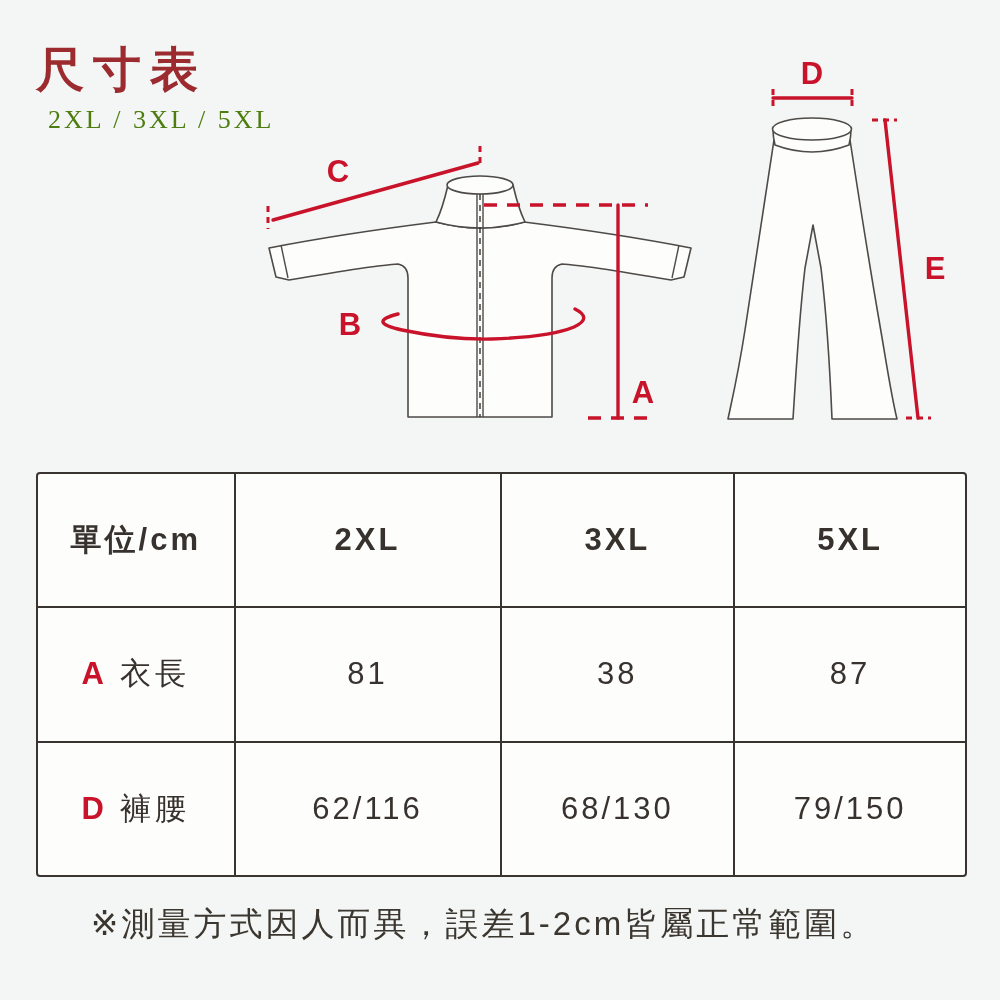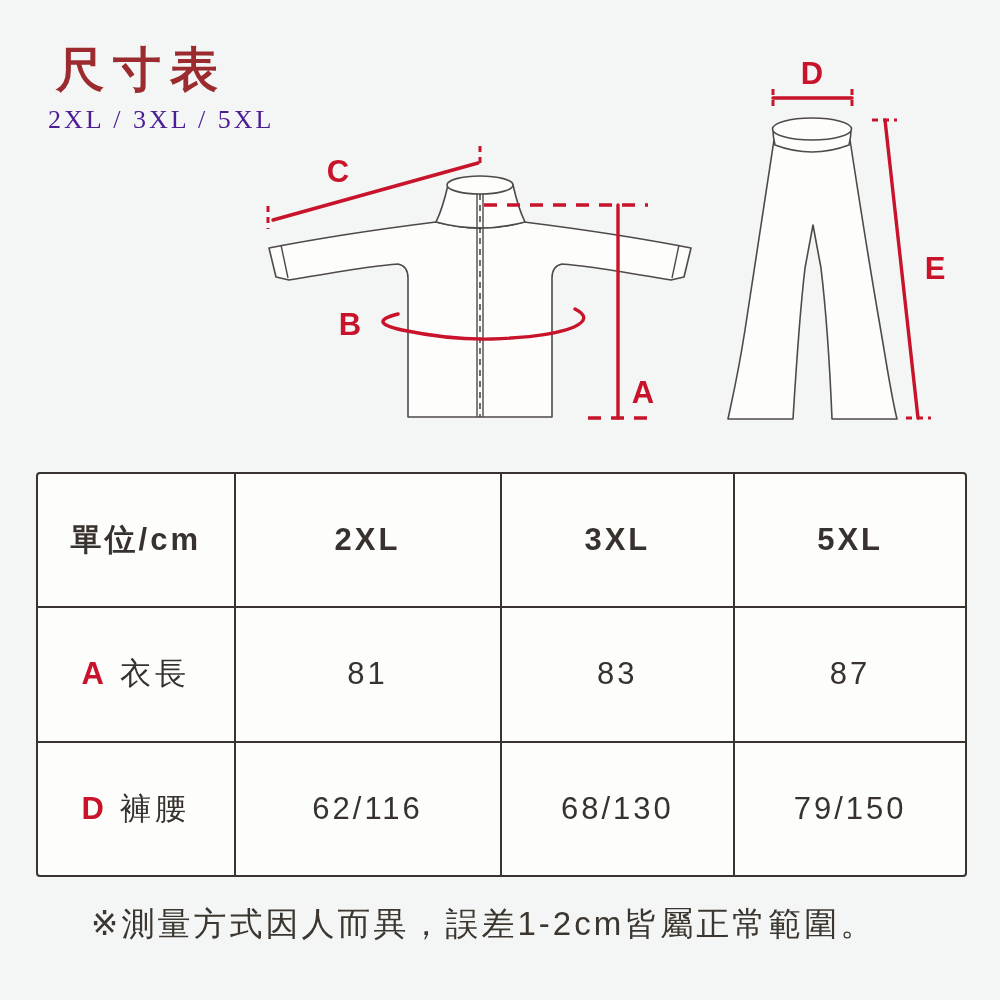--- a/index.html
+++ b/index.html
@@ -3,28 +3,28 @@
 <meta charset="utf-8">
 <style>
   html,body { margin:0; padding:0; }
   .canvas {
     position:relative; width:1000px; height:1000px;
     background:#f3f6f4; overflow:hidden;
     font-family:"Liberation Sans","DejaVu Sans",sans-serif;
     color:#37322d;
   }
   .title {
-    position:absolute; left:56px; top:38px;
+    position:absolute; left:36px; top:38px;
     font-family:"Liberation Serif","DejaVu Serif",serif;
     font-size:48px; font-weight:700; color:#9b2b2e; letter-spacing:9px;
   }
   .subtitle {
     position:absolute; left:48px; top:105px;
     font-family:"Liberation Serif","DejaVu Serif",serif;
-    font-size:26px; color:#4c1d95; letter-spacing:3px;
+    font-size:26px; color:#4d7c0f; letter-spacing:3px;
   }
   .jacket-svg { position:absolute; left:240px; top:130px; }
   .pants-svg  { position:absolute; left:700px; top:40px; }
 
   .garment { fill:#fdfdfc; stroke:#4d4a47; stroke-width:1.6;
              stroke-linejoin:round; stroke-linecap:round; }
   .seam    { fill:none; stroke:#4d4a47; stroke-width:1.4; }
   .zip-dash{ fill:none; stroke:#37322d; stroke-width:1.4; stroke-dasharray:6 5; }
   .red-solid { fill:none; stroke:#c8132b; stroke-width:3.4; stroke-linecap:round; }
   .red-dash  { fill:none; stroke:#c8132b; stroke-width:3.4; stroke-dasharray:13 10; }
@@ -129,21 +129,21 @@
       <tbody>
           <tr>
         <th>單位/cm</th>
         <th>2XL</th>
         <th>3XL</th>
         <th>5XL</th>
       </tr>
       <tr>
         <td><span class="row-letter">A</span><span class="row-label">衣長</span></td>
         <td>81</td>
-        <td>83</td>
+        <td>38</td>
         <td>87</td>
       </tr>
       <tr>
         <td><span class="row-letter">D</span><span class="row-label">褲腰</span></td>
         <td>62/116</td>
         <td>68/130</td>
         <td>79/150</td>
       </tr>
     </tbody>
       </table>

